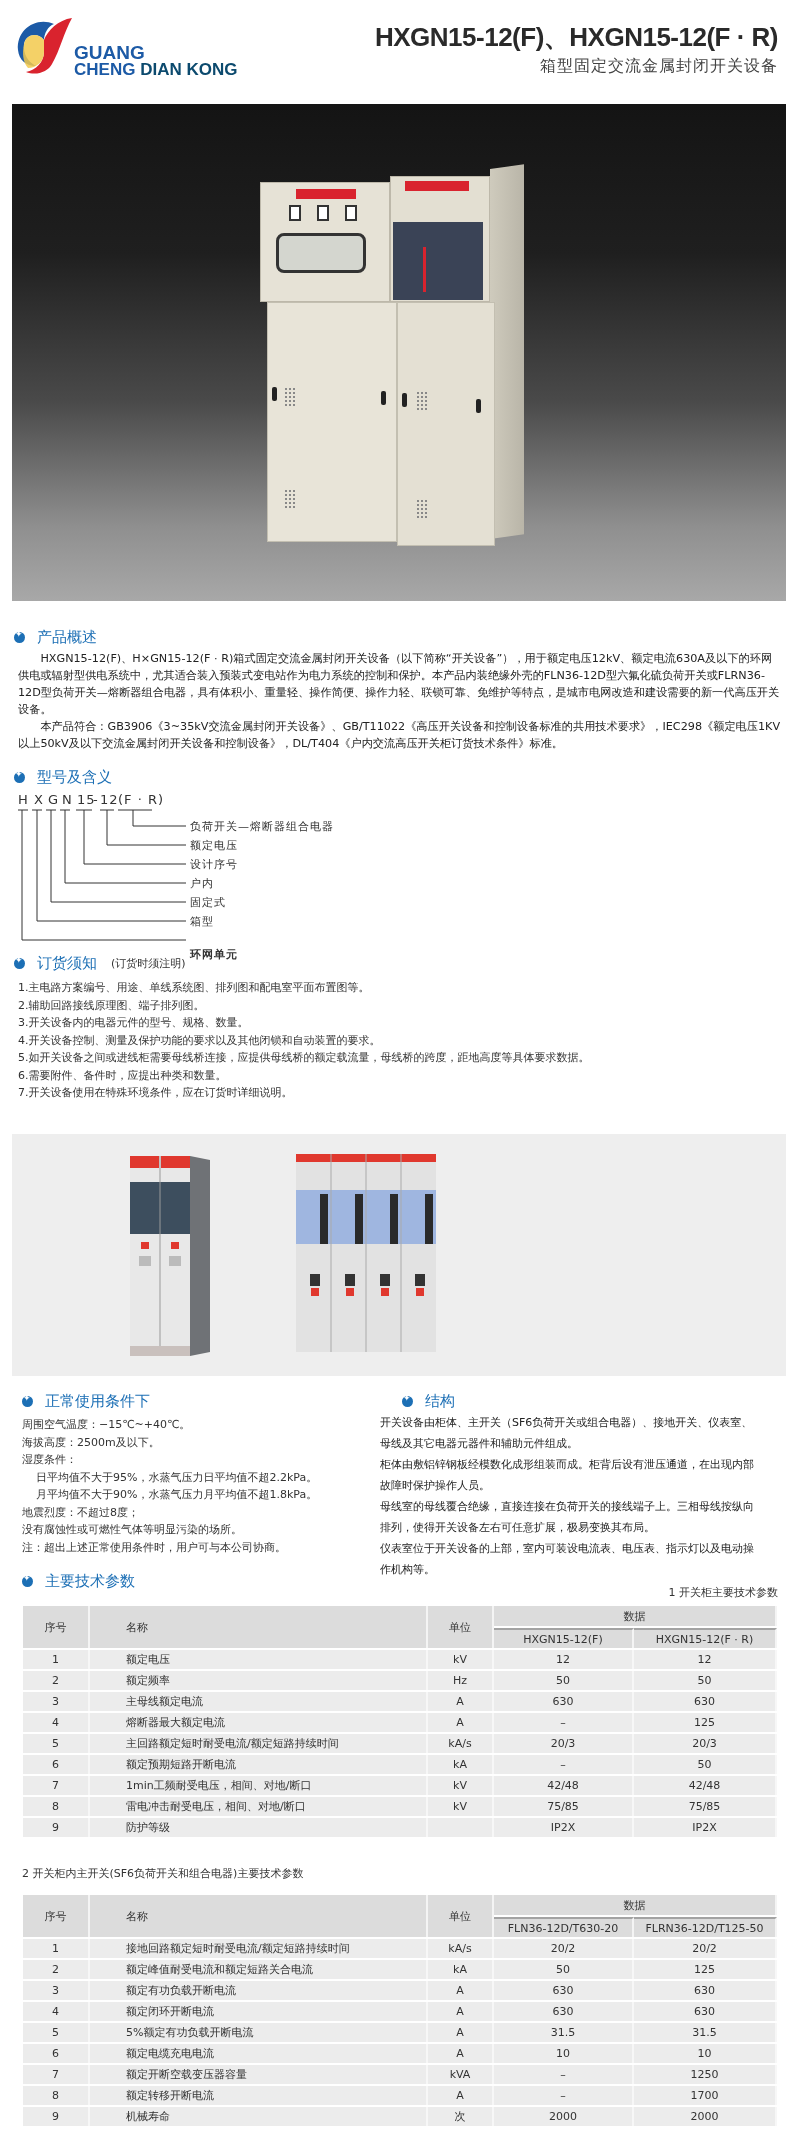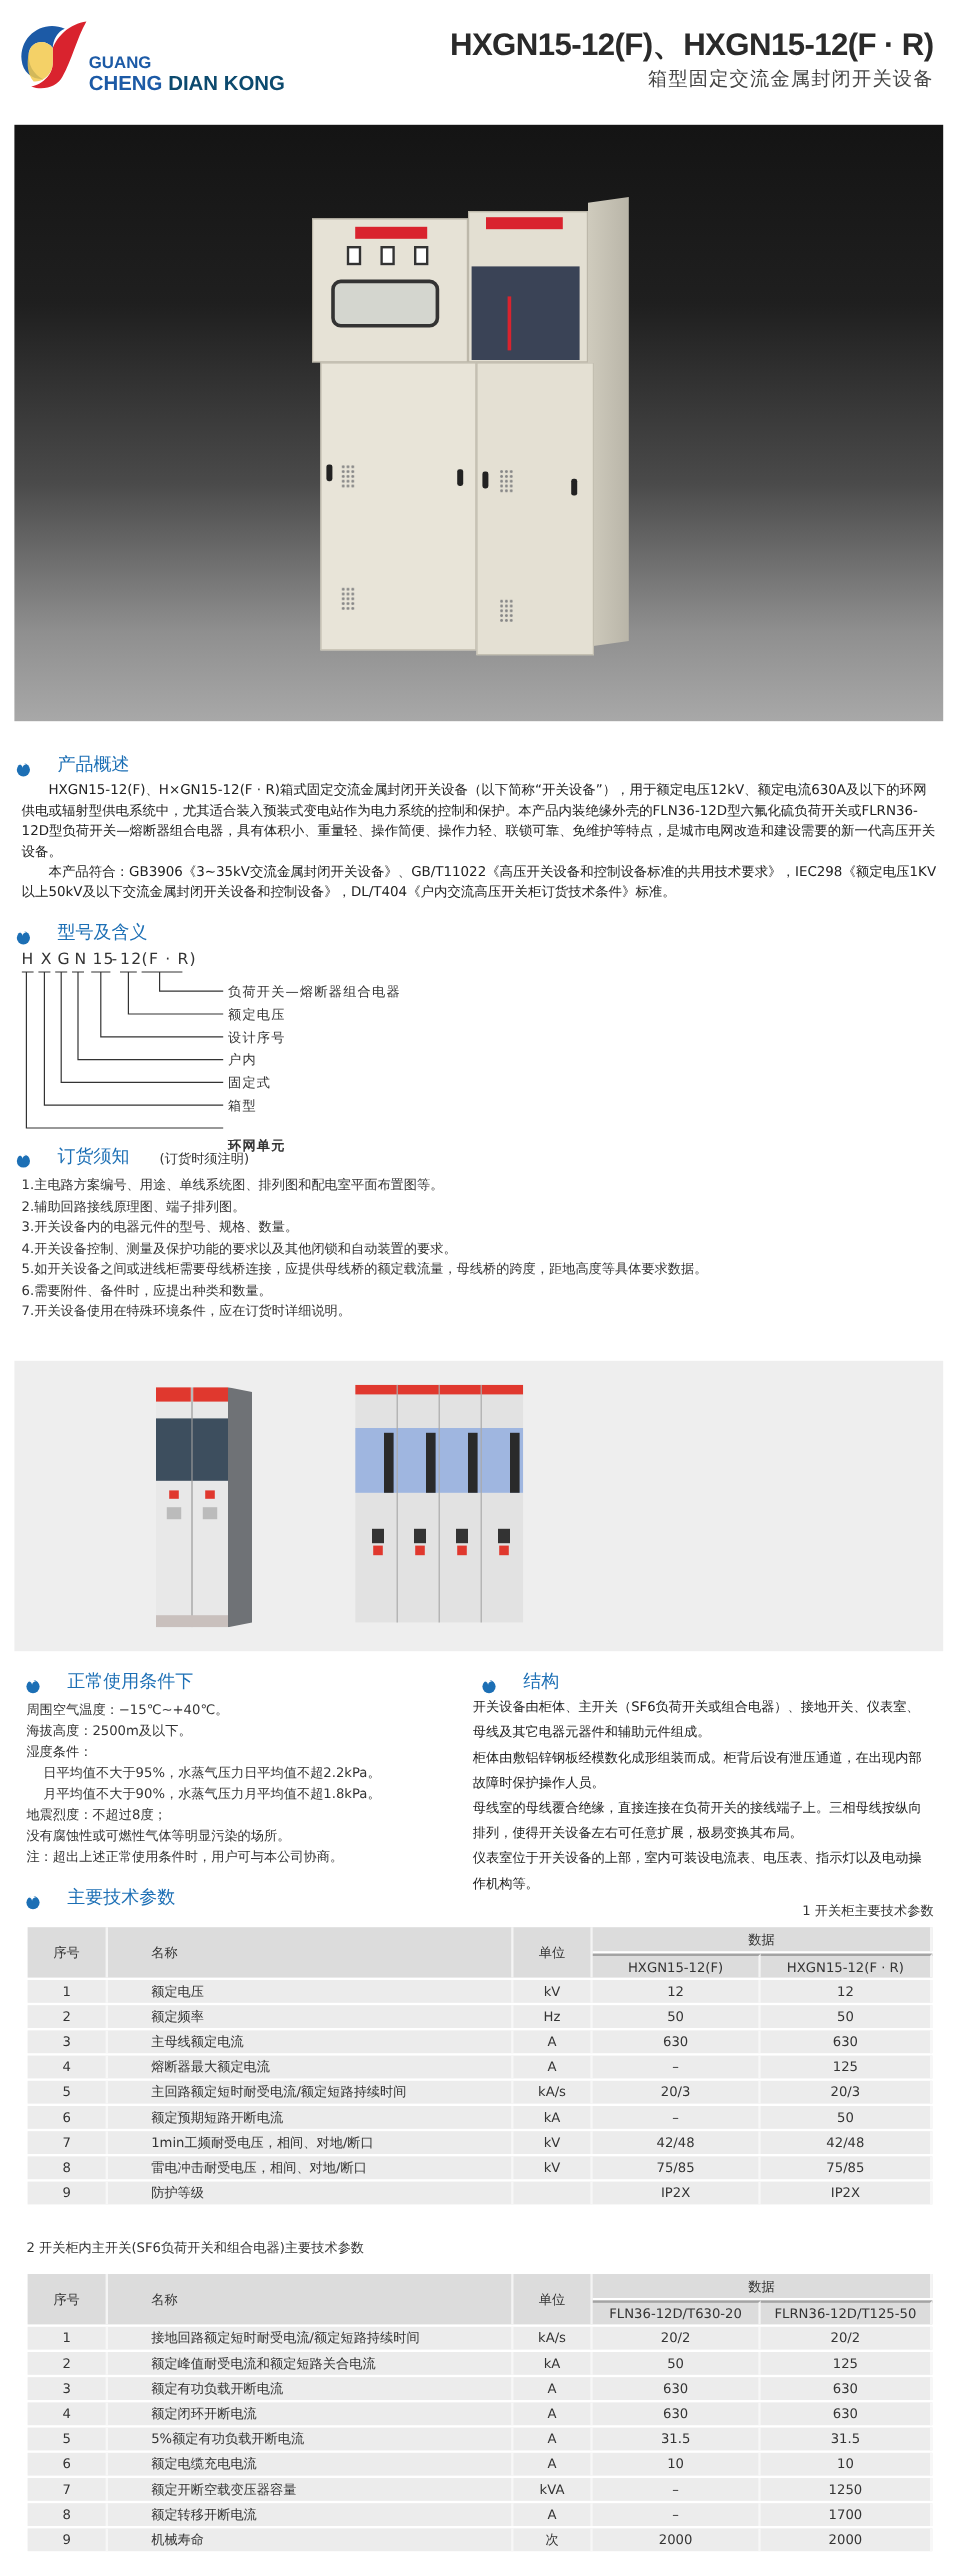--- a/index.html
+++ b/index.html
@@ -3,21 +3,21 @@
 <meta charset="utf-8">
 <style>
   * { box-sizing: border-box; margin: 0; padding: 0; }
   html, body { width: 800px; background: #ffffff; }
   body { font-family: "DejaVu Sans", "Liberation Sans", sans-serif; color: #333; position: relative; height: 2144px; overflow: hidden; }
 
   
   .header { position: absolute; left: 0; top: 0; width: 800px; height: 100px; }
   .logo { position: absolute; left: 14px; top: 10px; width: 60px; height: 72px; }
   .brand { position: absolute; left: 74px; top: 44px; font-family: "Liberation Sans", sans-serif; font-weight: bold; line-height: 17px; }
-  .brand .l1 { color: #1c5aa6; font-size: 14px; }
+  .brand .l1 { color: #1c5aa6; font-size: 19px; }
   .brand .l2 { font-size: 17px; }
   .brand .blue { color: #1c5aa6; margin-top: 44px; }
   .brand .red { color: #0c4a6e; }
   .title-main { position: absolute; right: 22px; top: 20px; font-family: "Liberation Sans", sans-serif; font-size: 26px; font-weight: bold; color: #2a2a2a; letter-spacing: -0.5px; }
   .title-sub { position: absolute; right: 22px; top: 56px; font-size: 16px; color: #444; letter-spacing: 1px; }
 
   
   .hero { position: absolute; left: 12px; top: 104px; width: 774px; height: 497px;
           background: linear-gradient(180deg, #141414 0%, #1f1f1f 30%, #4a4a4a 60%, #8f8f8f 85%, #a8a8a8 100%); overflow: hidden; }
   .cab { position: absolute; }
@@ -28,21 +28,21 @@
   .cab-bottom-right { left: 385px; top: 198px; width: 98px; height: 244px; background: #e4e0d3; border: 1px solid #c3bfb1; }
   .red-band { position: absolute; height: 10px; background: #d9232e; }
   .meter { position: absolute; width: 12px; height: 16px; background: #fff; border: 2px solid #333; }
   .window { position: absolute; left: 15px; top: 50px; width: 90px; height: 40px; background: #d4d6cf; border: 3px solid #333; border-radius: 8px; }
   .ctrl-panel { position: absolute; left: 2px; top: 45px; width: 90px; height: 78px; background: #3a4356; }
   .ctrl-line { position: absolute; left: 30px; top: 25px; width: 3px; height: 45px; background: #d9232e; }
   .vent { position: absolute; width: 12px; height: 20px; background-image: radial-gradient(#888 1px, transparent 1.3px); background-size: 4px 4px; }
   .handle { position: absolute; width: 5px; height: 14px; background: #222; border-radius: 2px; }
 
   
-  .sec-h { position: absolute; font-size: 15px; color: #1c6fb5; display: flex; align-items: flex-end; gap: 23px; }
+  .sec-h { position: absolute; font-size: 15px; color: #1c6fb5; display: flex; align-items: center; gap: 12px; }
   .sec-h .star { width: 11px; height: 11px; border-radius: 50%; background: #1c6fb5; position: relative; flex: none; }
   .sec-h .star::after { content: "✦"; position: absolute; left: 1px; top: -3px; font-size: 9px; color: #fff; }
   .sec-h .note { font-size: 11px; color: #333; margin-left: 2px; }
 
   .para { position: absolute; left: 18px; width: 764px; font-size: 11.2px; line-height: 17px; color: #222; }
   .para p { text-indent: 2em; }
 
   
   .model { position: absolute; left: 18px; top: 792px; width: 380px; height: 160px; font-size: 11px; }
   .model .code { position: absolute; top: 0; font-size: 13px; color: #333; letter-spacing: 1px; }
@@ -51,21 +51,21 @@
 
   ol.order { position: absolute; left: 18px; top: 979px; list-style: none; font-size: 11px; line-height: 17.5px; color: #333; }
 
   
   .gallery { position: absolute; left: 12px; top: 1134px; width: 774px; height: 242px; background: #eeeeee; }
   .g-cab1 { position: absolute; left: 118px; top: 22px; width: 88px; height: 200px; }
   .g-cab2 { position: absolute; left: 248px; top: 20px; width: 136px; height: 200px; }
 
   .cond { position: absolute; left: 22px; top: 1416px; font-size: 11px; line-height: 17.5px; color: #333; width: 360px; }
   .cond .ind { padding-left: 14px; }
-  .struct { position: absolute; left: 394px; top: 1412px; width: 378px; font-size: 11px; line-height: 21px; color: #222; }
+  .struct { position: absolute; left: 380px; top: 1412px; width: 378px; font-size: 11px; line-height: 21px; color: #222; }
 
   .tcap { position: absolute; font-size: 11px; color: #333; }
 
   table.spec { position: absolute; left: 23px; width: 754px; border-collapse: separate; border-spacing: 0 2px; font-size: 11px; color: #333; }
   table.spec th { background: #dcdcdc; font-weight: normal; height: 20px; border-right: 2px solid #f4f4f4; }
   table.spec td { background: #ececec; height: 19px; text-align: center; border-right: 2px solid #f7f7f7; }
   table.spec td.name, table.spec th.name { text-align: left; padding-left: 36px; }
   table.spec tr.h2 th { border-top: 2px solid #a3a3a3; }
 </style>
 </head>

